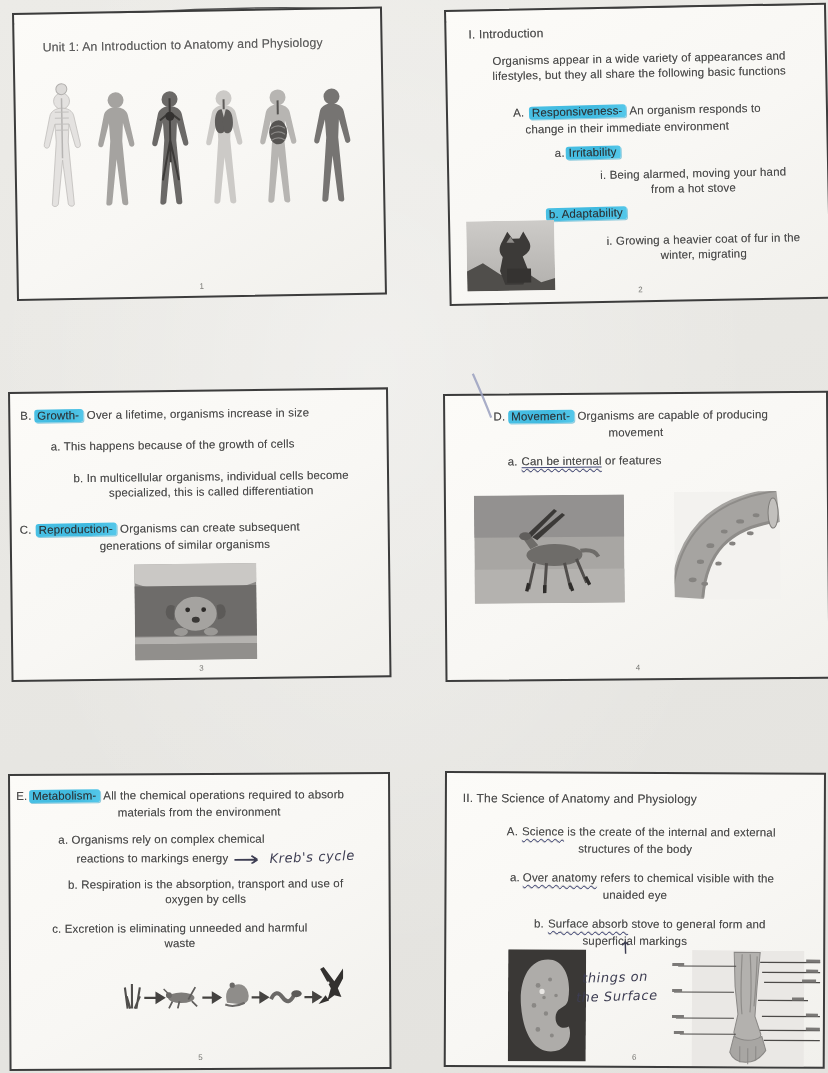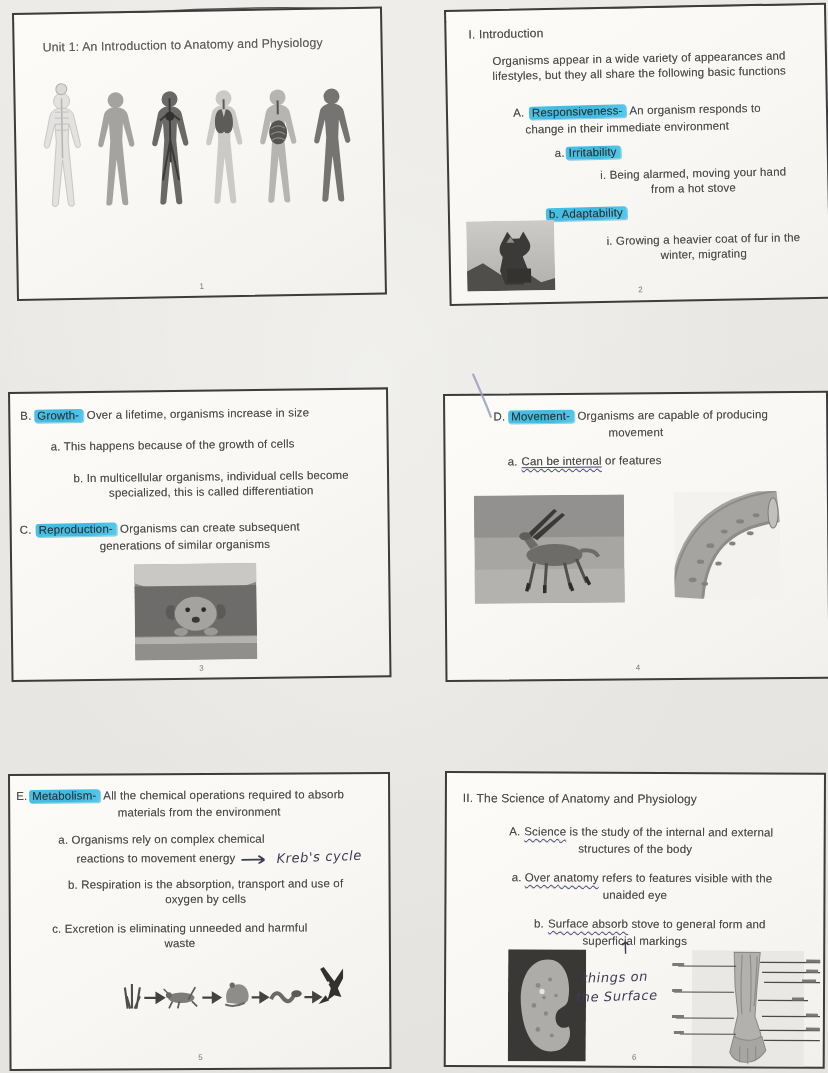--- a/index.html
+++ b/index.html
@@ -264,21 +264,21 @@
 
 <div class="slide" style="left:8px;top:774px;width:382px;height:297px;transform:rotate(-0.3deg);">
   <div class="ln" style="left:6px;top:14px;">
     <span style="margin-right:2px;">E.</span><span class="hl">Metabolism-</span>
     <span>All the chemical operations required to absorb</span>
   </div>
   <div class="ln ctr" style="left:60px;right:60px;top:31px;">materials from the environment</div>
 
   <div class="ln" style="left:48px;top:58px;">a. Organisms rely on complex chemical</div>
   <div class="ln" style="left:66px;top:75px;">
-    <span>reactions to movement energy</span>
+    <span>reactions to markings energy</span>
     <svg width="30" height="10" style="display:inline-block;vertical-align:middle;margin:0 2px;">
       <path d="M1 6 H24 M24 6 l-6-4 M24 6 l-6 4" stroke="#3d3d52" stroke-width="1.8" fill="none"></path>
     </svg>
     <span class="hand" style="font-size:13px;">Kreb's cycle</span>
   </div>
 
   <div class="ln ctr lh" style="left:30px;right:18px;top:103px;">
     <div>b.  Respiration is the absorption, transport and use of</div>
     <div class="l2">oxygen by cells</div>
   </div>
@@ -338,26 +338,26 @@
     </svg>
   </div>
 
   <div class="pagenum" style="bottom:6px;">5</div>
 </div>
 
 <div class="slide" style="left:445px;top:771px;width:381px;height:296px;transform:rotate(0.25deg);">
   <div class="ln" style="left:16px;top:18px;font-size:12px;">II.  The Science of Anatomy and Physiology</div>
 
   <div class="ln ctr" style="left:24px;right:12px;top:52px;">
-    <span style="margin-right:4px;">A.</span><span class="pen-u">Science</span><span> is the study of the internal and external</span>
+    <span style="margin-right:4px;">A.</span><span class="pen-u">Science</span><span> is the create of the internal and external</span>
   </div>
   <div class="ln ctr" style="left:60px;right:60px;top:69px;">structures of the body</div>
 
   <div class="ln ctr" style="left:30px;right:16px;top:98px;">
-    <span style="margin-right:3px;">a.</span><span class="pen-u">Over anatomy</span><span> refers to features visible with the</span>
+    <span style="margin-right:3px;">a.</span><span class="pen-u">Over anatomy</span><span> refers to chemical visible with the</span>
   </div>
   <div class="ln ctr" style="left:60px;right:60px;top:115px;">unaided eye</div>
 
   <div class="ln ctr" style="left:44px;right:14px;top:144px;">
     <span style="margin-right:4px;">b.</span><span class="pen-u">Surface absorb</span><span> stove to general form and</span>
   </div>
   <div class="ln ctr" style="left:60px;right:60px;top:161px;">superficial markings</div>
 
   <div class="imgbox" style="left:62px;top:176px;">
     <svg width="78" height="112" viewBox="0 0 78 112">

